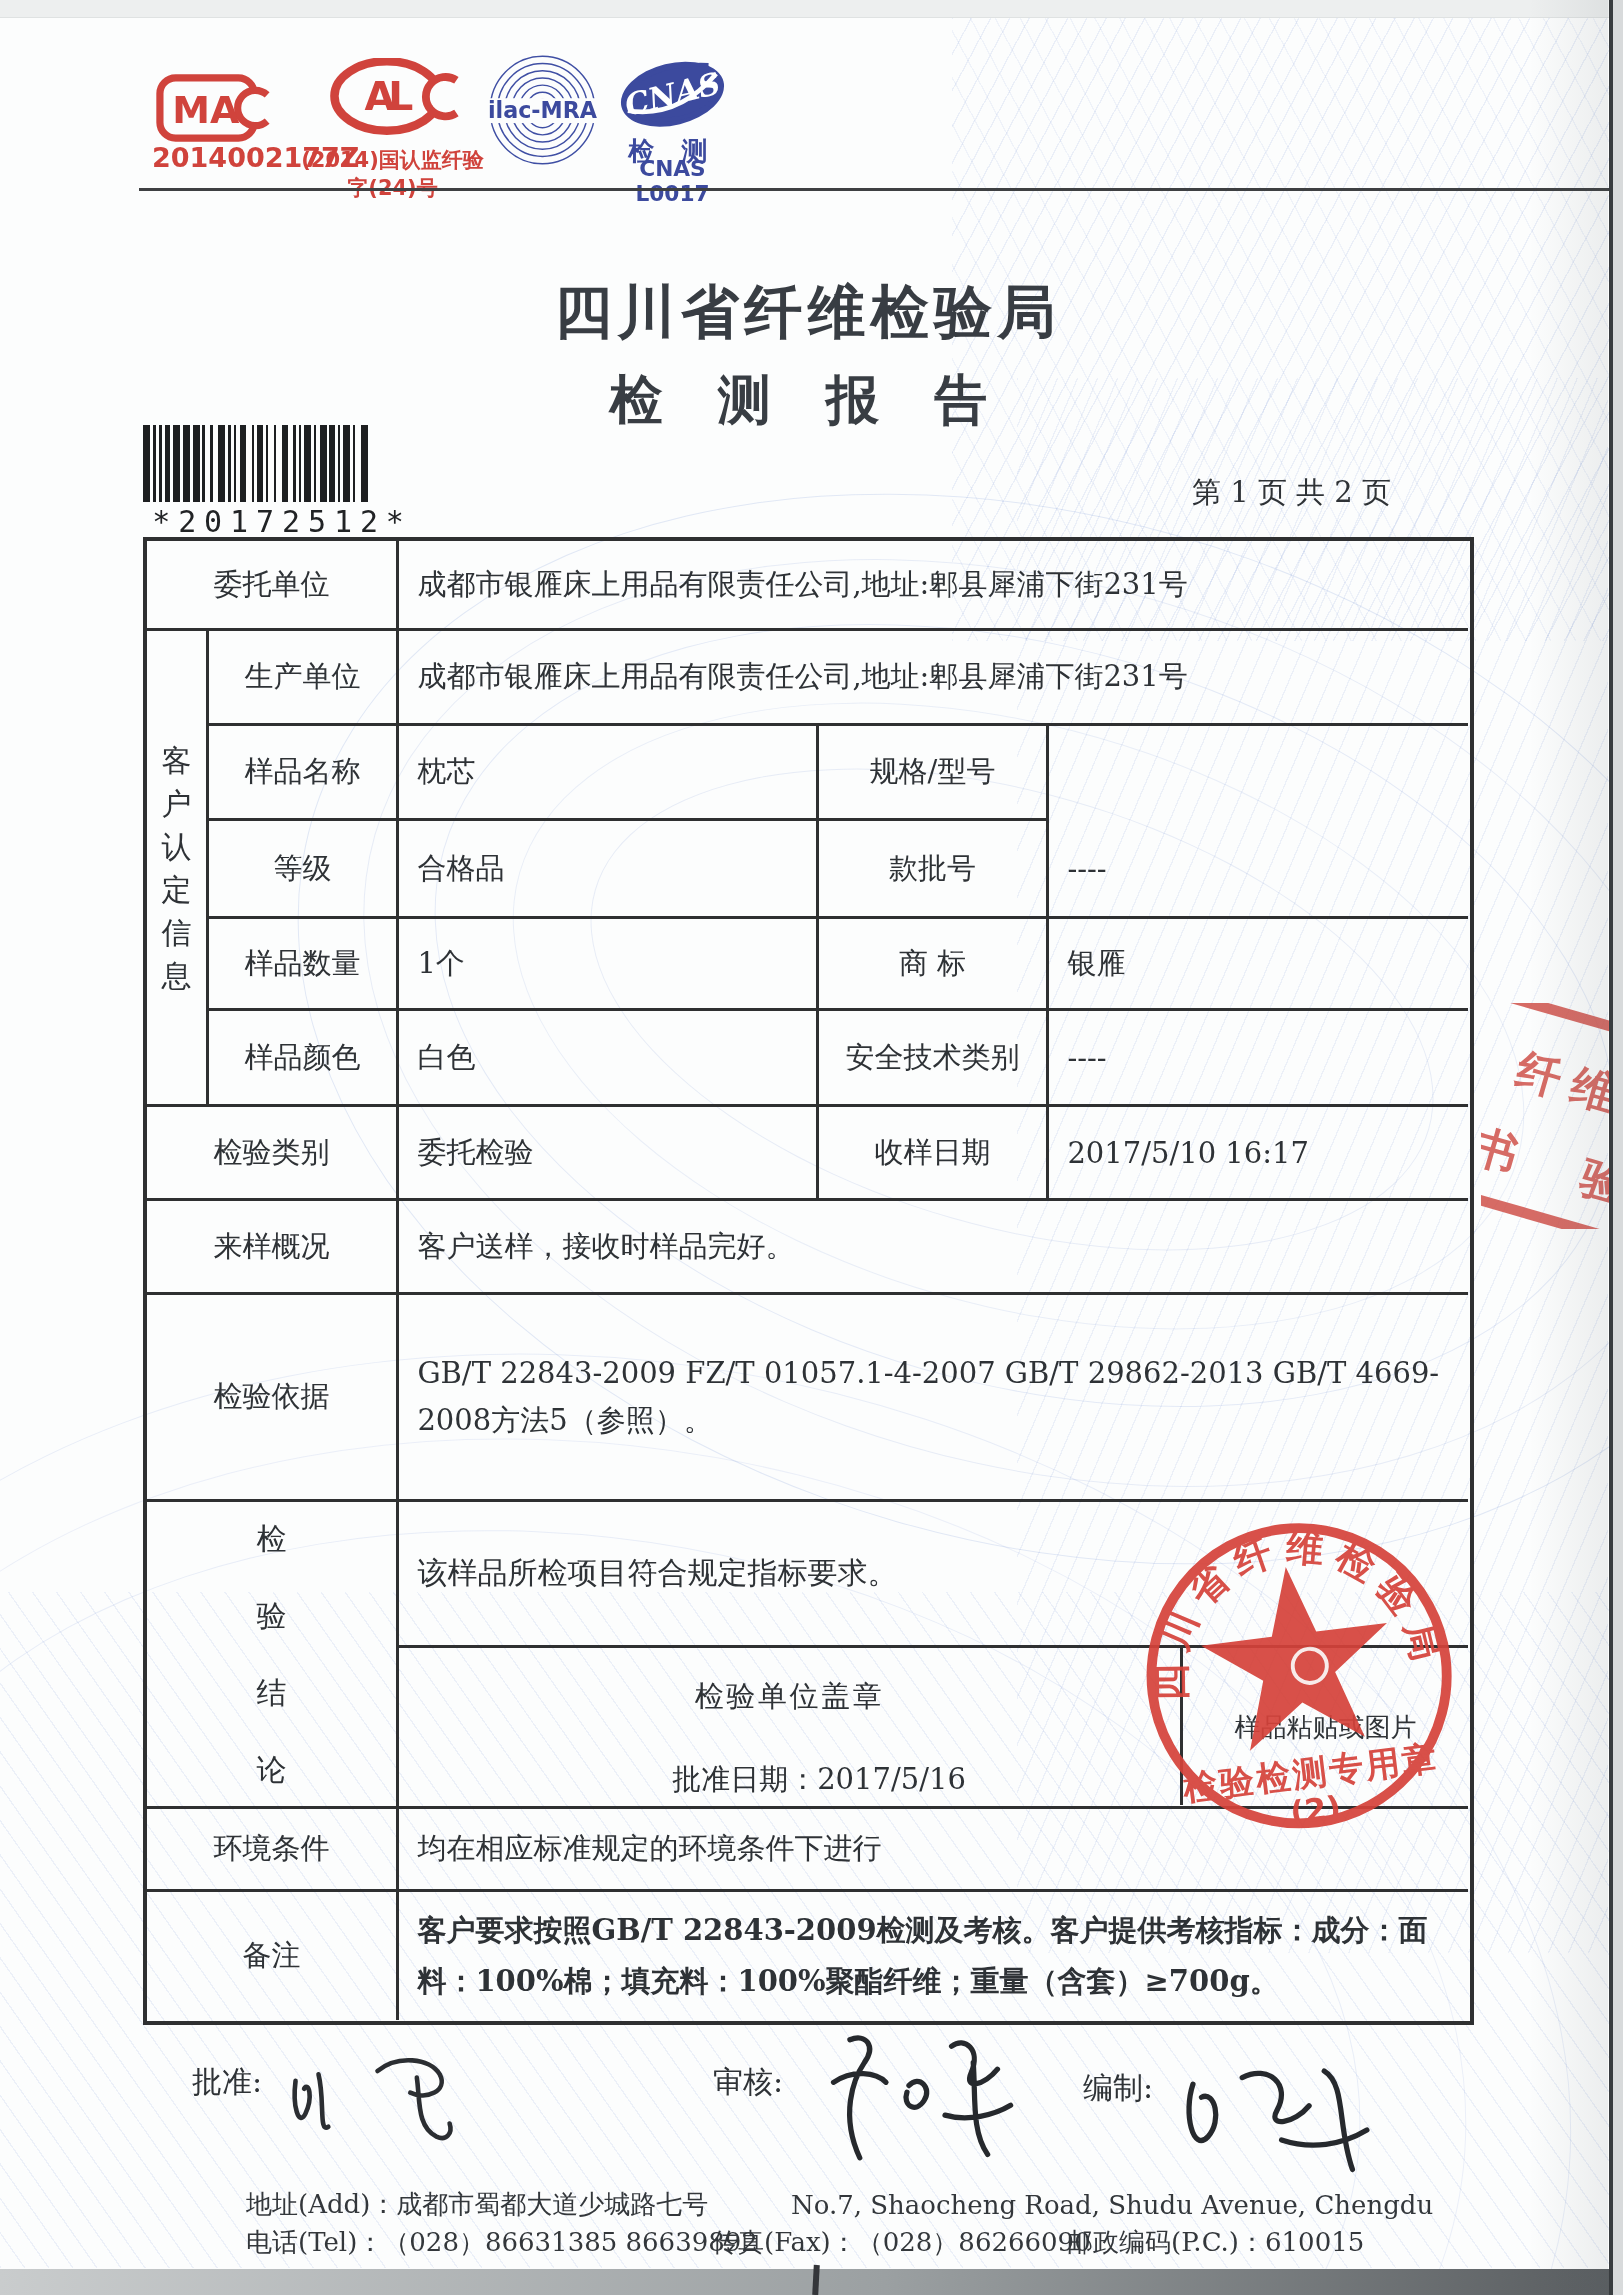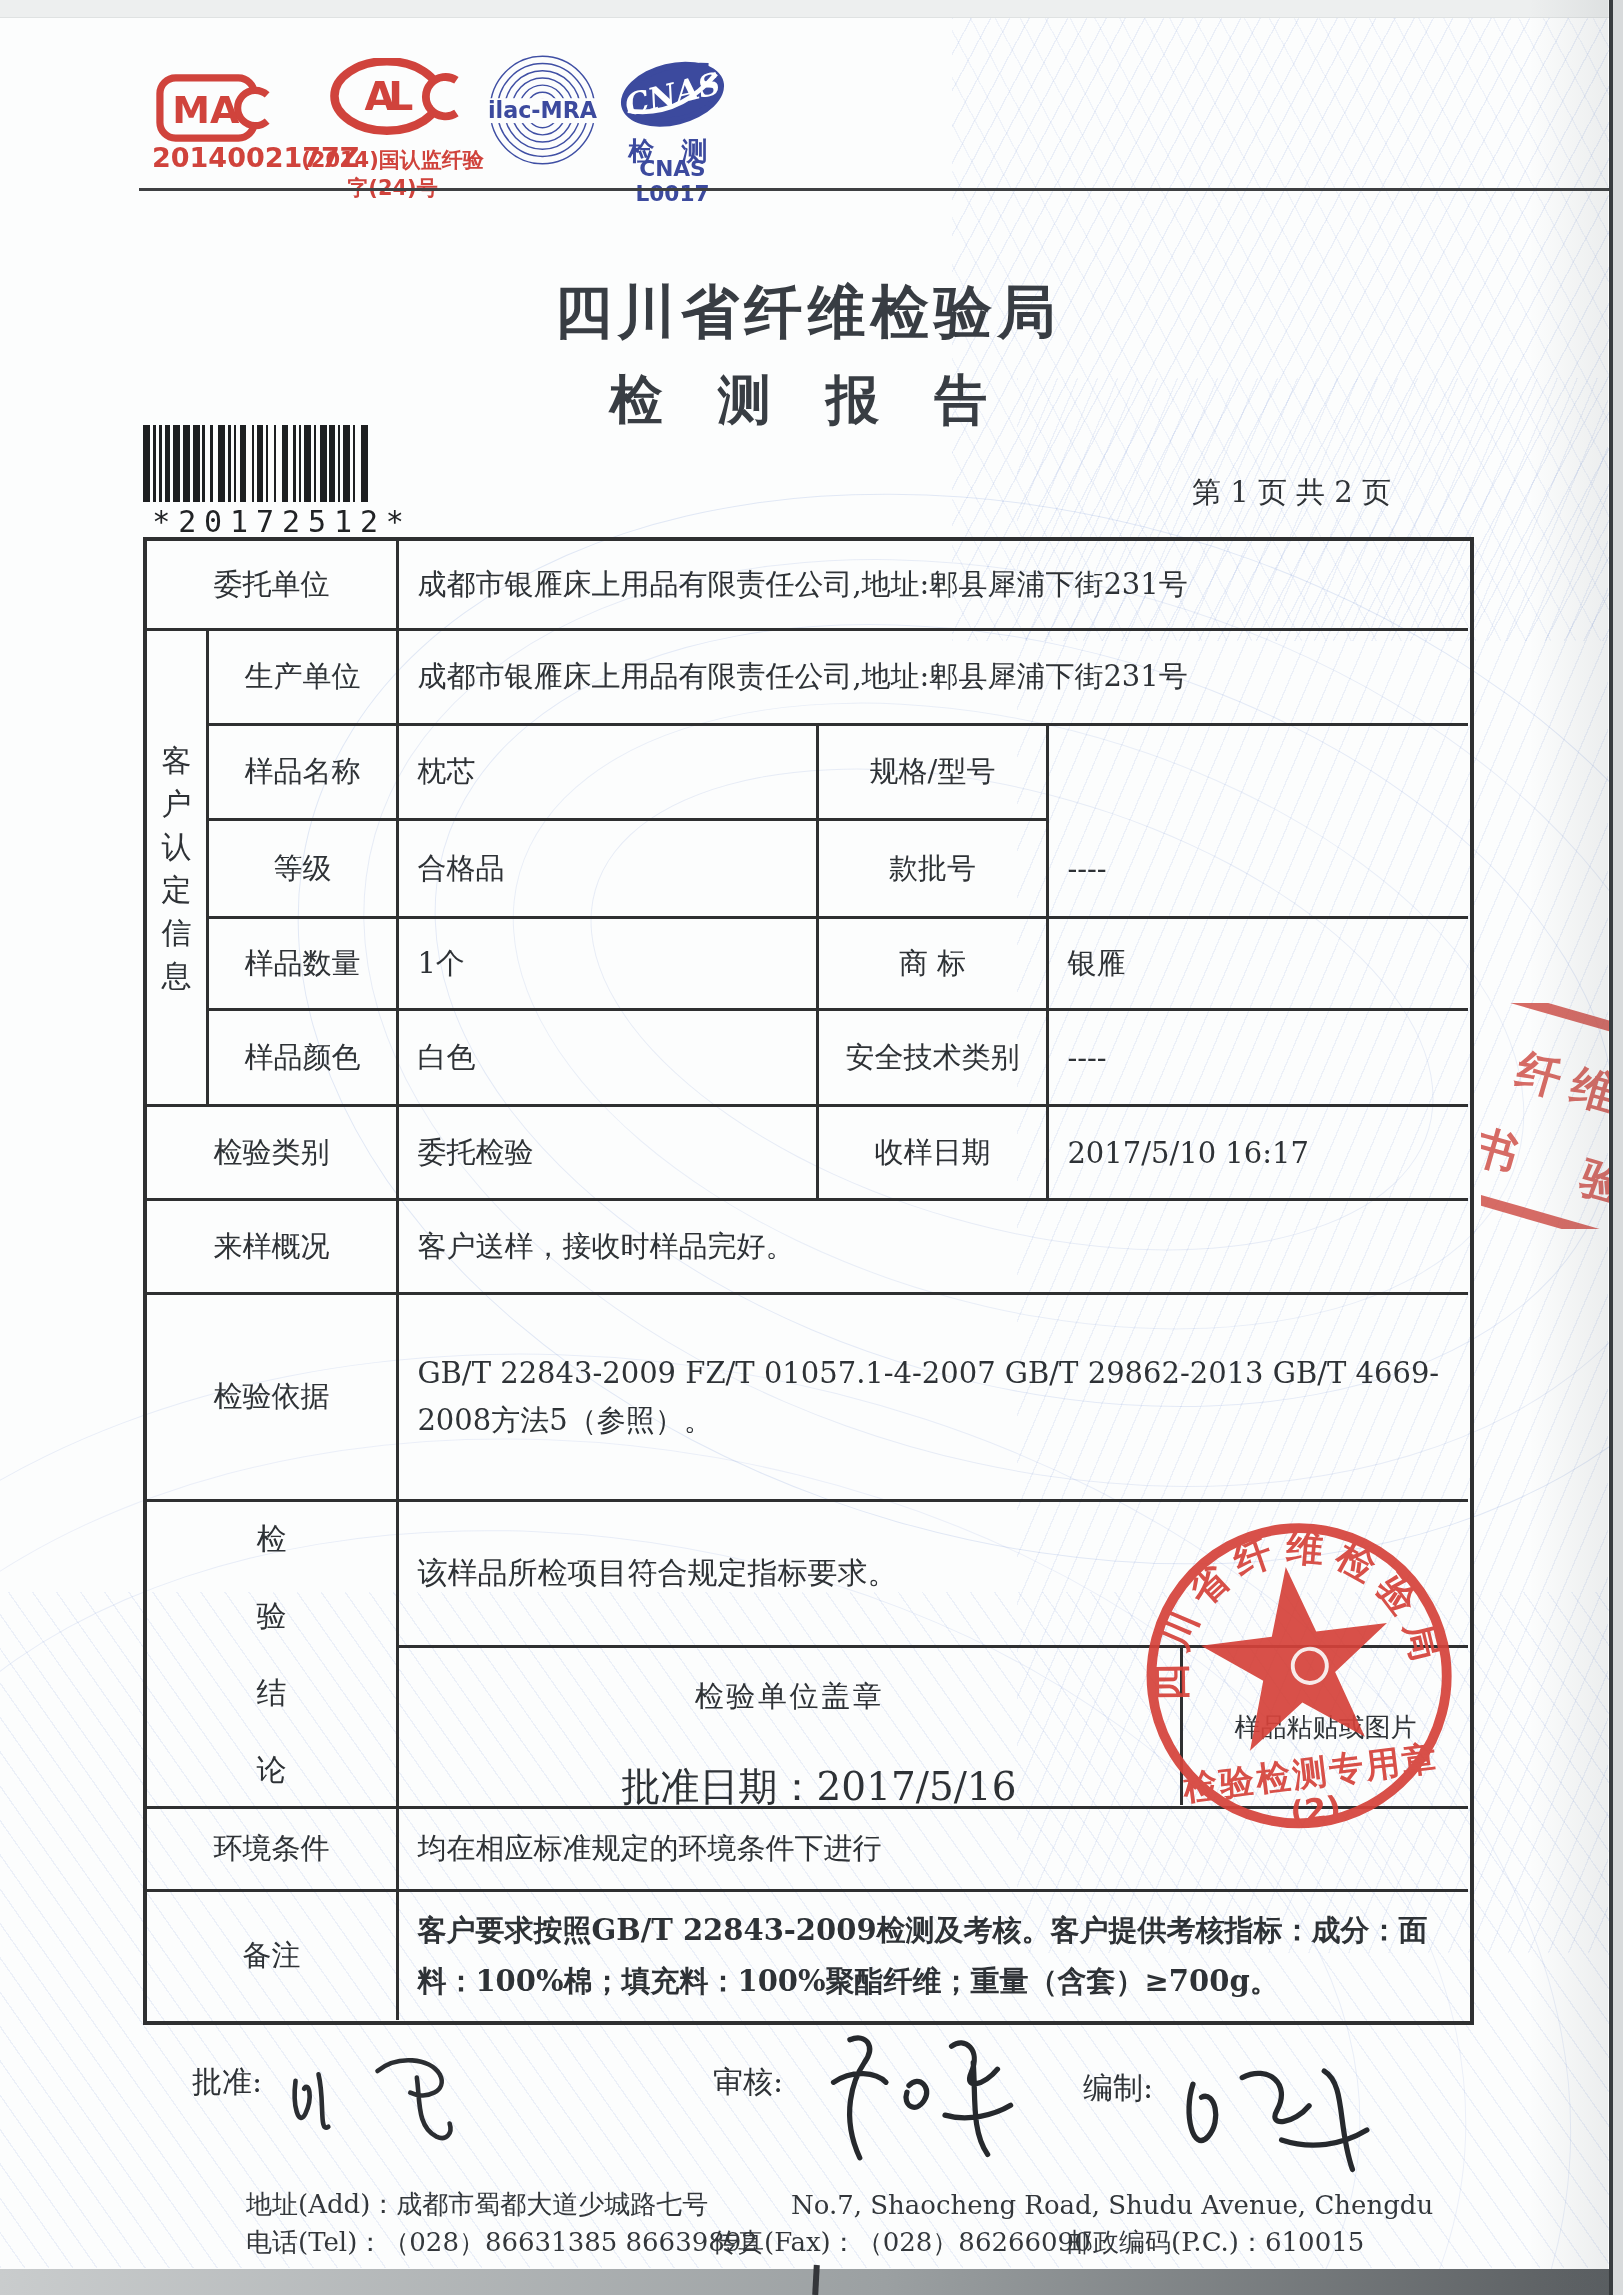--- a/index.html
+++ b/index.html
@@ -50,21 +50,21 @@
   .vcell div{line-height:43px;}
   .vcell.wide div{line-height:77px;}
   .mlv{line-height:47px;width:1037px;}
   .mlv2{line-height:51px;width:1063px;font-weight:bold;}
   
   #concl-cell{display:block;padding:0;}
   #concl-top{height:146px;border-bottom:3.9px solid #2f3031;display:flex;align-items:center;padding-left:18.4px;box-sizing:border-box;font-size:30px;}
   #concl-bottom{display:flex;height:157px;}
   #seal-box{width:784px;border-right:3.9px solid #2f3031;box-sizing:border-box;display:flex;flex-direction:column;align-items:center;}
   #seal-caption{margin-top:29px;font-size:29px;letter-spacing:2.6px;}
-  #approve-line{margin-top:43px;font-size:39px;margin-left:59px;}
+  #approve-line{margin-top:43px;font-size:29px;margin-left:59px;}
   #photo-box{flex:1;display:flex;justify-content:center;align-items:flex-start;}
   #photo-caption{margin-top:62px;font-size:26px;color:#2f3337;}
   
   #main-stamp{position:absolute;left:1142px;top:1515px;width:315px;height:328px;z-index:4;
     transform:rotate(-7deg);opacity:.92;}
   #edge-stamp{position:absolute;left:1481px;top:1003px;width:128px;height:226px;overflow:hidden;z-index:4;opacity:.85;}
   
   .sig-label{position:absolute;font-size:30px;color:#2e3236;z-index:3;}
   .sig{position:absolute;z-index:3;}
   .footer-t{position:absolute;font-size:26px;color:#33373b;z-index:3;white-space:nowrap;}

